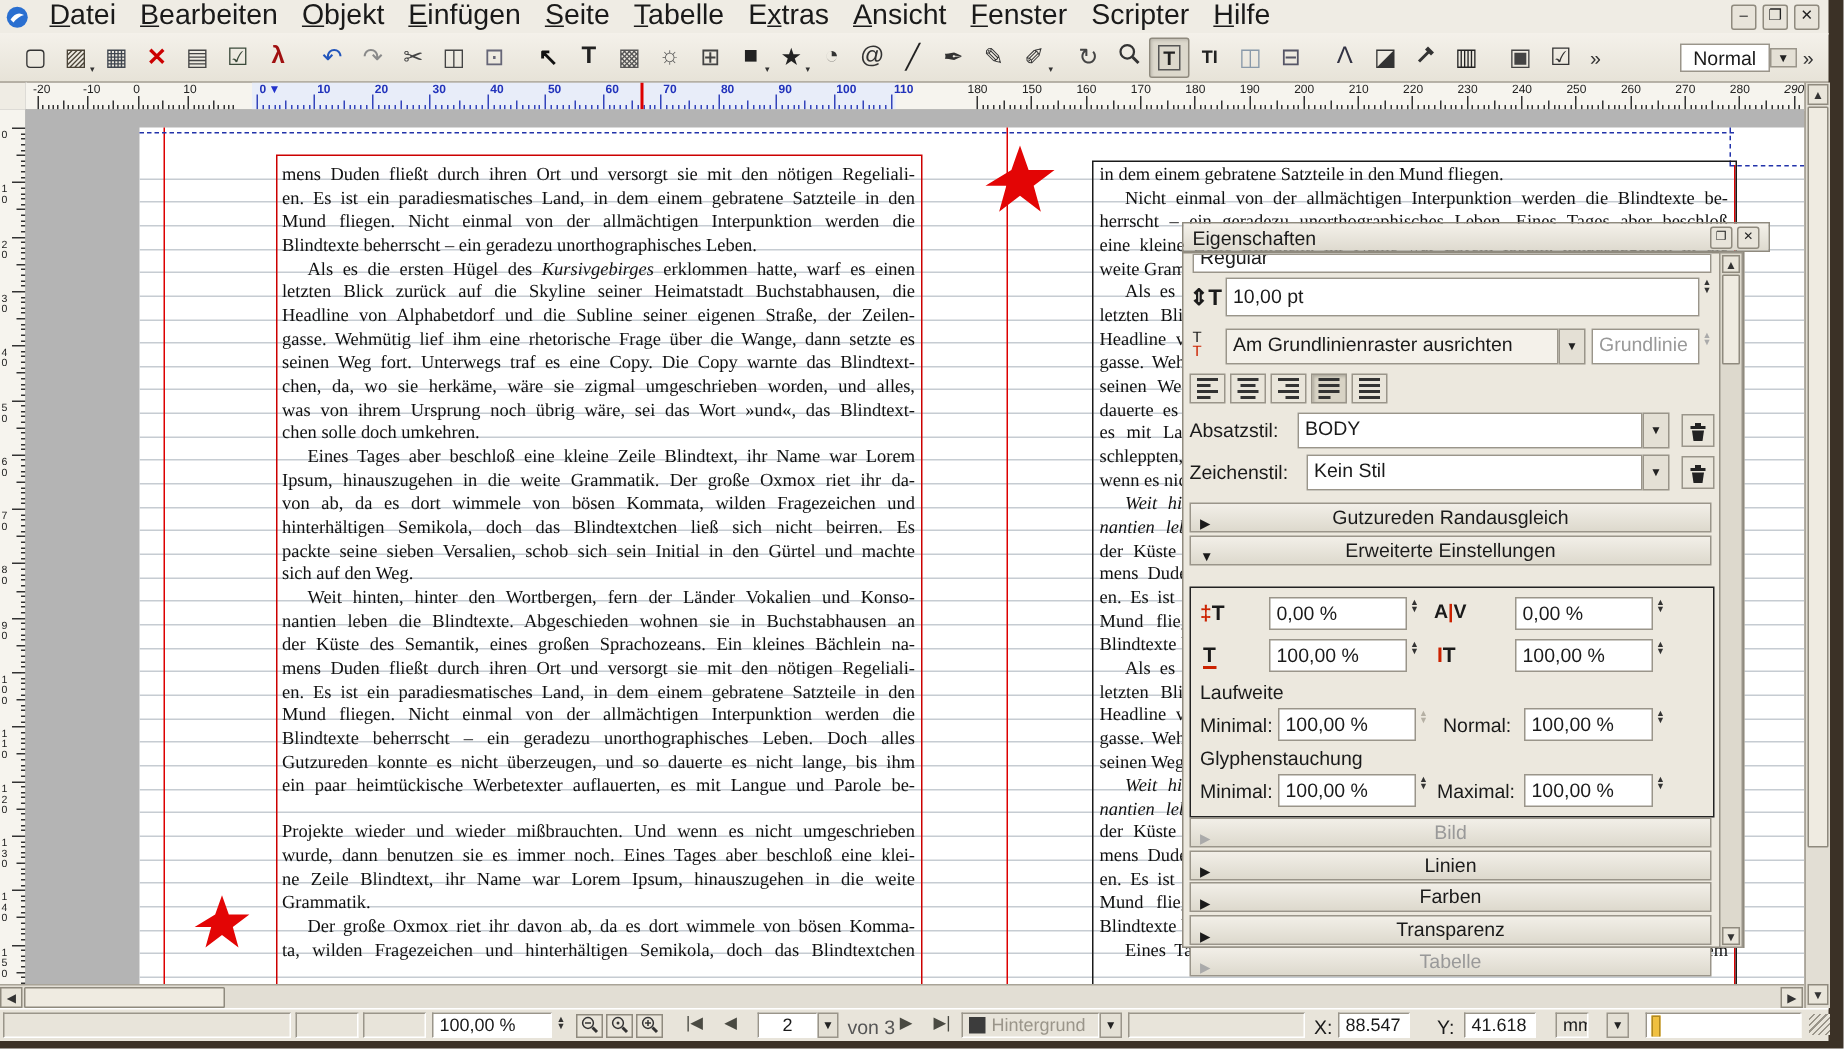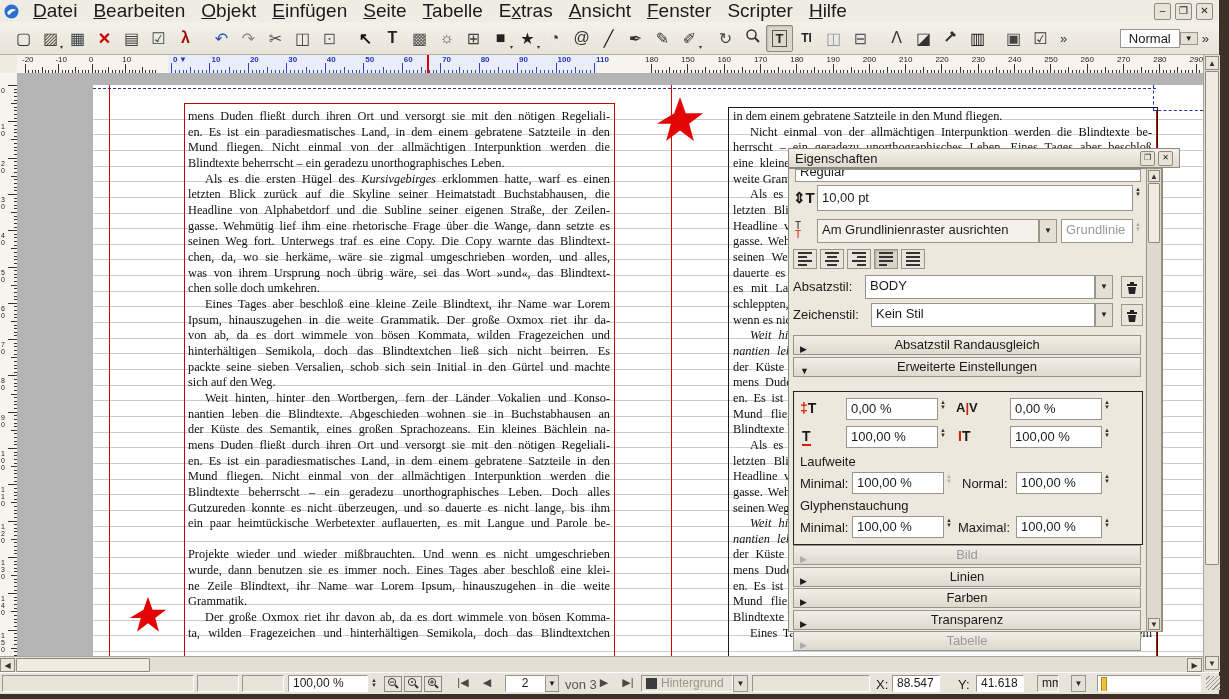--- a/index.html
+++ b/index.html
@@ -977,21 +977,21 @@
       <div class="combo-arrow" style="left:306px;top:134px;height:24px;line-height:22px">▼</div>
       <div class="trashbtn" style="left:332px;top:135px">
         <svg width="12" height="13">
             <rect x="1" y="3" width="10" height="2" fill="#222"></rect>
             <rect x="4" y="1" width="4" height="2" fill="#222"></rect>
             <path d="M2 6 h8 l-1 7 h-6 Z" fill="#222"></path>
           </svg>
       </div>
       
       <div class="sect" style="top:166px">
-        <span class="tri">▶</span><span>Absatzstil Randausgleich</span>
+        <span class="tri">▶</span><span>Gutzureden Randausgleich</span>
       </div>
       <div class="sect" style="top:188px">
         <span class="tri">▼</span><span>Erweiterte Einstellungen</span>
       </div>
       
       <div class="advbox">
         <span class="plabel" style="left:6px;top:8px;font-weight:bold;font-size:14px"><span style="color:#cc2200">‡</span>T</span>
         <div class="field" style="left:52px;top:6px;width:92px;height:22px">0,00 %</div>
         <span class="spin" style="left:144px;top:8px">▲<br>▼</span>
         <span class="plabel" style="left:162px;top:8px;font-weight:bold;font-size:13px">A<span style="color:#cc2200">|</span>V</span>

